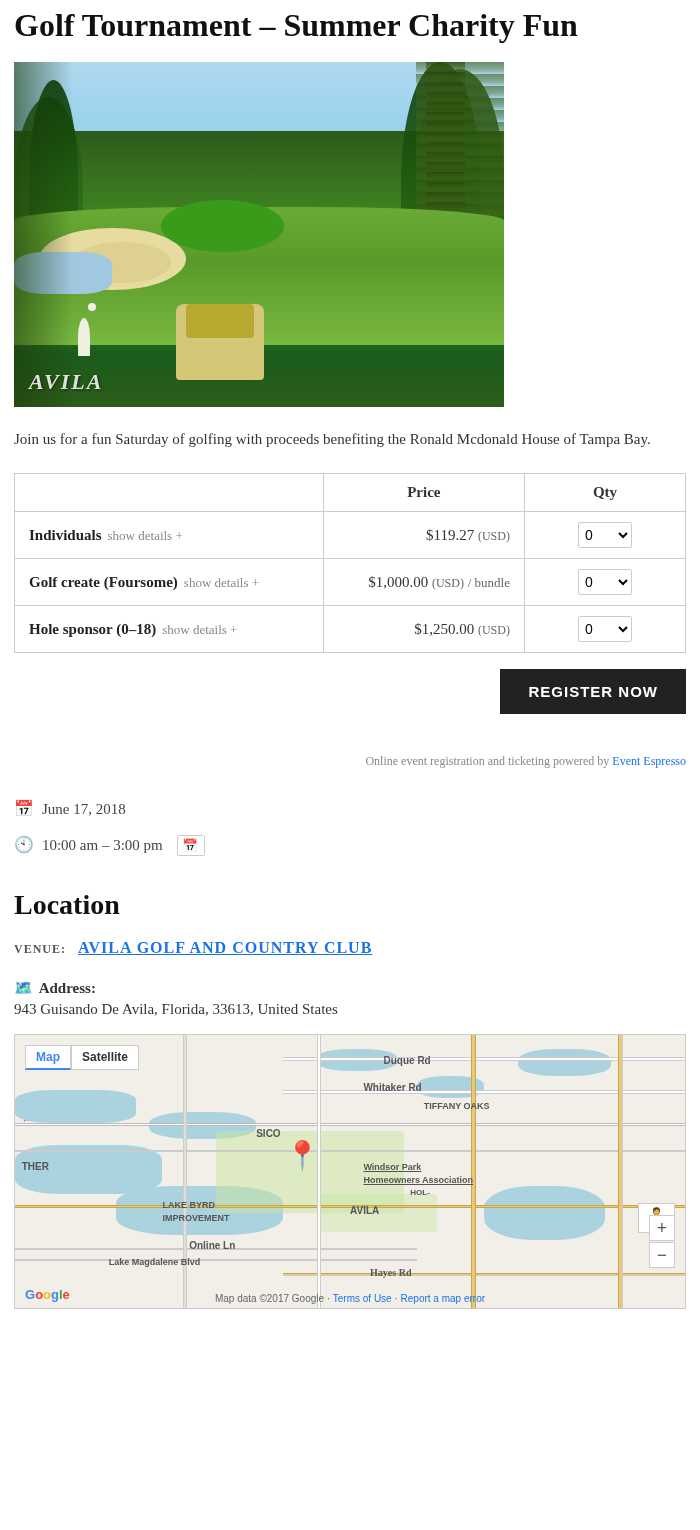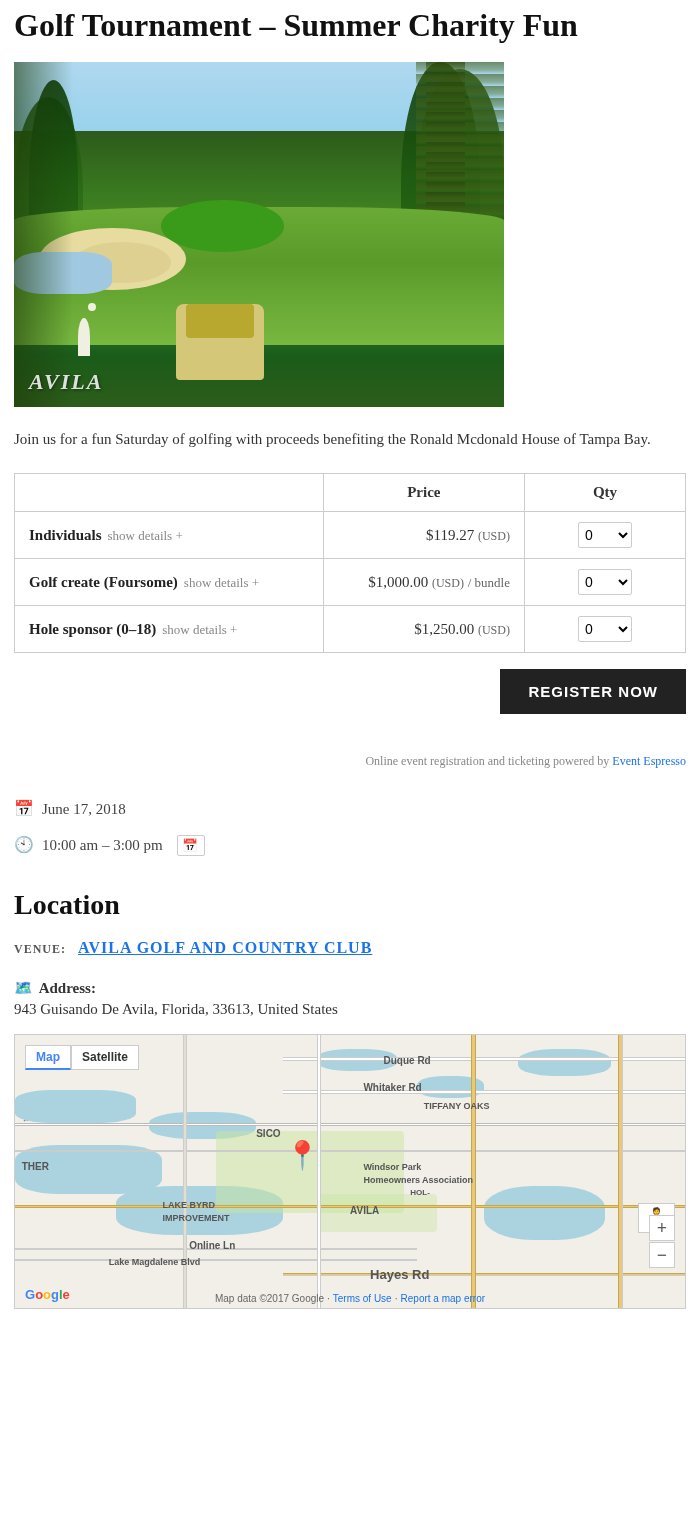--- a/index.html
+++ b/index.html
@@ -542,26 +542,26 @@
 
       <div class="map-road-v" style="left:25%;top:0%;height:100%;background:#e0e0d0;border-left:1px solid #ccc;border-right:1px solid #ccc;"></div>
       <div class="map-road-v" style="left:45%;top:0%;height:100%;background:#fff;"></div>
       <div class="map-road-v" style="left:68%;top:0%;height:100%;background:#e8c880;border-left:1px solid #c8a840;border-right:1px solid #c8a840;width:5px;"></div>
       <div class="map-road-v" style="left:90%;top:0%;height:100%;background:#e8c880;width:5px;border-left:1px solid #c8a840;"></div>
 
       <div class="map-label" style="top:7%;left:55%;">Duque Rd</div>
       <div class="map-label" style="top:17%;left:52%;">Whitaker Rd</div>
       <div class="map-label" style="top:24%;left:61%;font-size:9px;">TIFFANY OAKS</div>
       <div class="map-label" style="top:34%;left:36%;">SICO</div>
-      <div class="map-label" style="top:46%;left:52%;font-size:9px;line-height:1.4;">Windsor Park<br>Homeowners Association</div>
+      <div class="map-label" style="top:46%;left:52%;font-size:9px;line-height:1.4;text-decoration:underline;">Windsor Park<br>Homeowners Association</div>
       <div class="map-label" style="top:60%;left:22%;font-size:9px;line-height:1.4;">LAKE BYRD<br>IMPROVEMENT</div>
       <div class="map-label" style="top:62%;left:50%;">AVILA</div>
       <div class="map-label" style="top:75%;left:26%;">Online Ln</div>
       <div class="map-label" style="top:81%;left:14%;font-size:9px;">Lake Magdalene Blvd</div>
-      <div class="map-label" style="top:85%;left:53%;font-size:13px;">Hayes Rd</div>
+      <div class="map-label" style="top:85%;left:53%;font-size:10px;font-family:Liberation Serif, serif;">Hayes Rd</div>
       <div class="map-label" style="top:46%;left:1%;">THER</div>
       <div class="map-label" style="top:56%;left:59%;font-size:8px;">HOL-</div>
       <div class="map-label" style="top:29%;left:1%;font-size:8px;">←</div>
 
       <div class="map-pin" style="top:50%;left:43%;">📍</div>
 
       <div class="map-tab-row">
         <div class="map-tab active">Map</div>
         <div class="map-tab">Satellite</div>
       </div>

